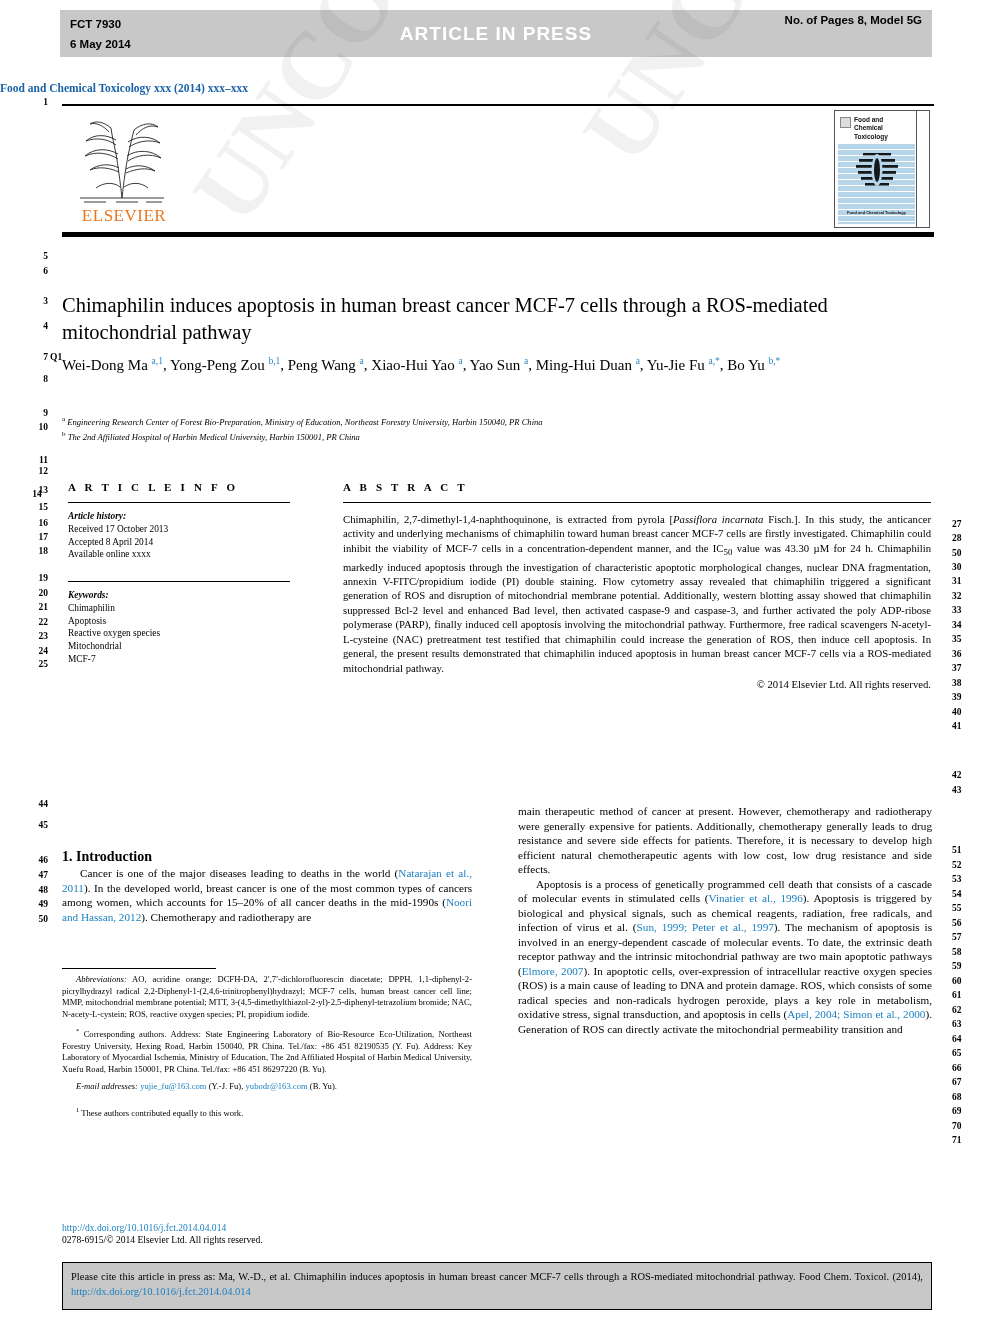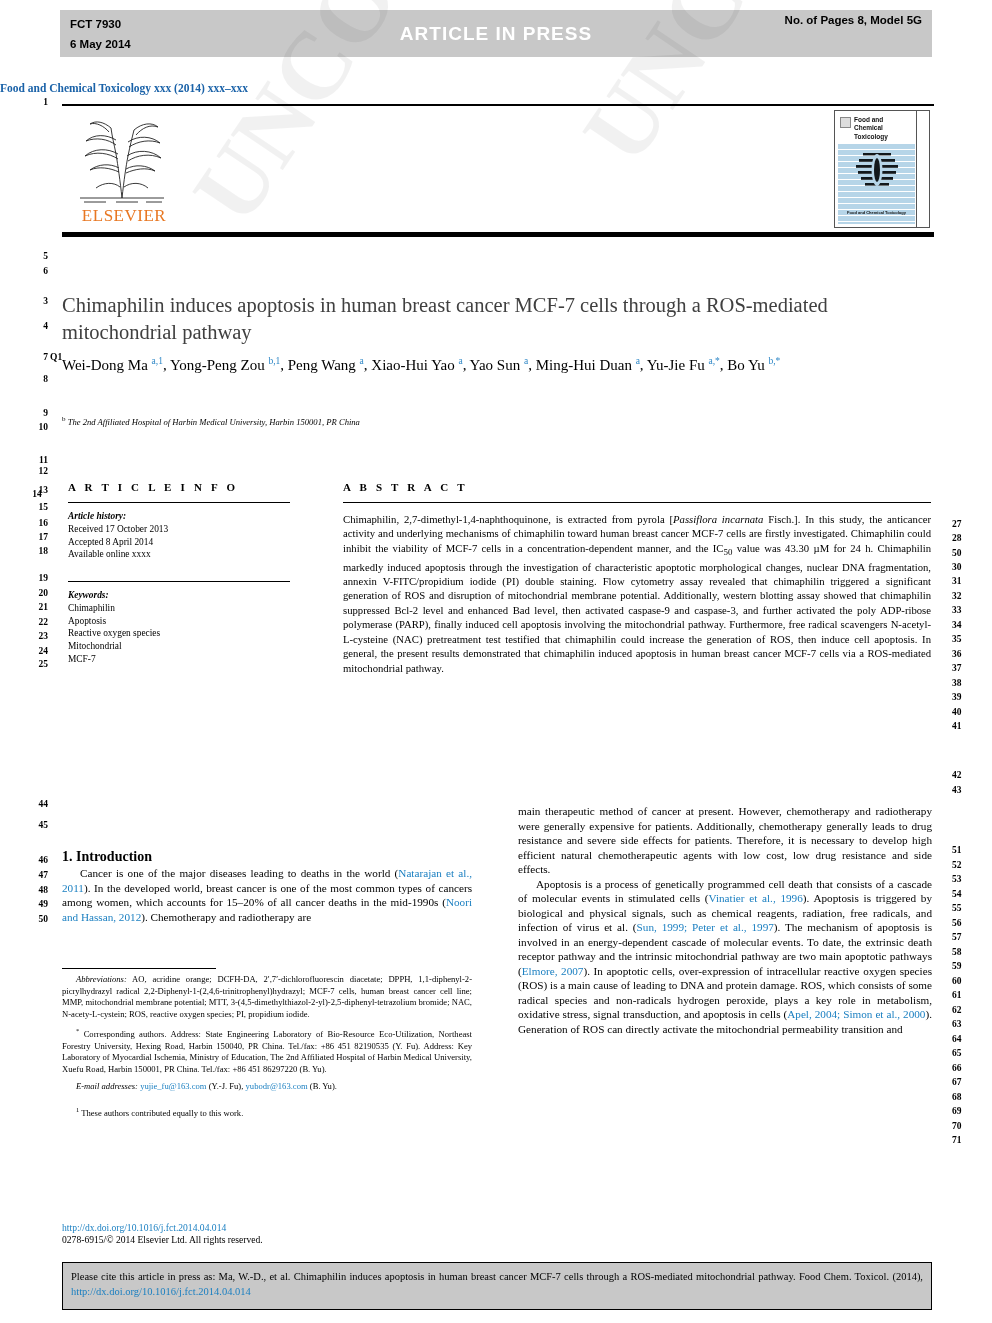--- a/index.html
+++ b/index.html
@@ -210,21 +210,21 @@
   }
 
   
   .paper-title {
     position: absolute;
     left: 62px; top: 292px;
     width: 800px;
     font-family: "Liberation Serif", serif;
     font-size: 20.5px;
     line-height: 27px;
-    color: #404040;
+    color: #000000;
   }
   .authors {
     position: absolute;
     left: 62px; top: 350px;
     width: 810px;
     font-family: "Liberation Serif", serif;
     font-size: 15px;
     line-height: 22px;
   }
   .authors sup { font-size: 9.5px; color: #2e87c6; }
@@ -464,20 +464,21 @@
       </div>
       <div class="cover-rightcol"></div>
     </div>
 
   </div>
 </div>
 
 <div class="paper-title">Chimaphilin induces apoptosis in human breast cancer MCF-7 cells through a ROS-mediated mitochondrial pathway</div>
 <div class="authors">Wei-Dong Ma <sup>a,1</sup>, Yong-Peng Zou <sup>b,1</sup>, Peng Wang <sup>a</sup>, Xiao-Hui Yao <sup>a</sup>, Yao Sun <sup>a</sup>, Ming-Hui Duan <sup>a</sup>, Yu-Jie Fu <sup>a,*</sup>, Bo Yu <sup>b,*</sup></div>
 <div class="affil">
+  <div><sup>a</sup> <span>Engineering Research Center of Forest Bio-Preparation, Ministry of Education, Northeast Forestry University, Harbin 150040, PR China</span></div>
   <div><sup>b</sup> <span>The 2nd Affiliated Hospital of Harbin Medical University, Harbin 150001, PR China</span></div>
 </div>
 
 <div class="info-head">A R T I C L E   I N F O</div>
 <div class="sec-rule-top rule-info1"></div>
 <div class="hist">
   <div class="lab">Article history:</div>
   <div>Received 17 October 2013</div>
   <div>Accepted 8 April 2014</div>
   <div>Available online xxxx</div>
@@ -489,20 +490,21 @@
   <div>Apoptosis</div>
   <div>Reactive oxygen species</div>
   <div>Mitochondrial</div>
   <div>MCF-7</div>
 </div>
 
 <div class="abs-head">A B S T R A C T</div>
 <div class="sec-rule-top rule-abs"></div>
 <div class="abstract">
   <span>Chimaphilin, 2,7-dimethyl-1,4-naphthoquinone, is extracted from pyrola [<i>Passiflora incarnata</i> Fisch.]. In this study, the anticancer activity and underlying mechanisms of chimaphilin toward human breast cancer MCF-7 cells are firstly investigated. Chimaphilin could inhibit the viability of MCF-7 cells in a concentration-dependent manner, and the IC<sub>50</sub> value was 43.30 µM for 24 h. Chimaphilin markedly induced apoptosis through the investigation of characteristic apoptotic morphological changes, nuclear DNA fragmentation, annexin V-FITC/propidium iodide (PI) double staining. Flow cytometry assay revealed that chimaphilin triggered a significant generation of ROS and disruption of mitochondrial membrane potential. Additionally, western blotting assay showed that chimaphilin suppressed Bcl-2 level and enhanced Bad level, then activated caspase-9 and caspase-3, and further activated the poly ADP-ribose polymerase (PARP), finally induced cell apoptosis involving the mitochondrial pathway. Furthermore, free radical scavengers N-acetyl-L-cysteine (NAC) pretreatment test testified that chimaphilin could increase the generation of ROS, then induce cell apoptosis. In general, the present results demonstrated that chimaphilin induced apoptosis in human breast cancer MCF-7 cells via a ROS-mediated mitochondrial pathway.</span>
+  <span class="rights">© 2014 Elsevier Ltd. All rights reserved.</span>
 </div>
 
 <div class="sec-title">1. Introduction</div>
 <div class="col leftcol" style="top:866px">
     <p>Cancer is one of the major diseases leading to deaths in the world (<span class="cite">Natarajan et al., 2011</span>). In the developed world, breast cancer is one of the most common types of cancers among women, which accounts for 15–20% of all cancer deaths in the mid-1990s (<span class="cite">Noori and Hassan, 2012</span>). Chemotherapy and radiotherapy are</p>
   </div>
 <div class="col rightcol">
     <p style="text-indent:0">main therapeutic method of cancer at present. However, chemotherapy and radiotherapy were generally expensive for patients. Additionally, chemotherapy generally leads to drug resistance and severe side effects for patients. Therefore, it is necessary to develop high efficient natural chemotherapeutic agents with low cost, low drug resistance and side effects.</p>
     <p>Apoptosis is a process of genetically programmed cell death that consists of a cascade of molecular events in stimulated cells (<span class="cite">Vinatier et al., 1996</span>). Apoptosis is triggered by biological and physical signals, such as chemical reagents, radiation, free radicals, and infection of virus et al. (<span class="cite">Sun, 1999; Peter et al., 1997</span>). The mechanism of apoptosis is involved in an energy-dependent cascade of molecular events. To date, the extrinsic death receptor pathway and the intrinsic mitochondrial pathway are two main apoptotic pathways (<span class="cite">Elmore, 2007</span>). In apoptotic cells, over-expression of intracellular reactive oxygen species (ROS) is a main cause of leading to DNA and protein damage. ROS, which consists of some radical species and non-radicals hydrogen peroxide, plays a key role in metabolism, oxidative stress, signal transduction, and apoptosis in cells (<span class="cite">Apel, 2004; Simon et al., 2000</span>). Generation of ROS can directly activate the mitochondrial permeability transition and</p>
   </div>

